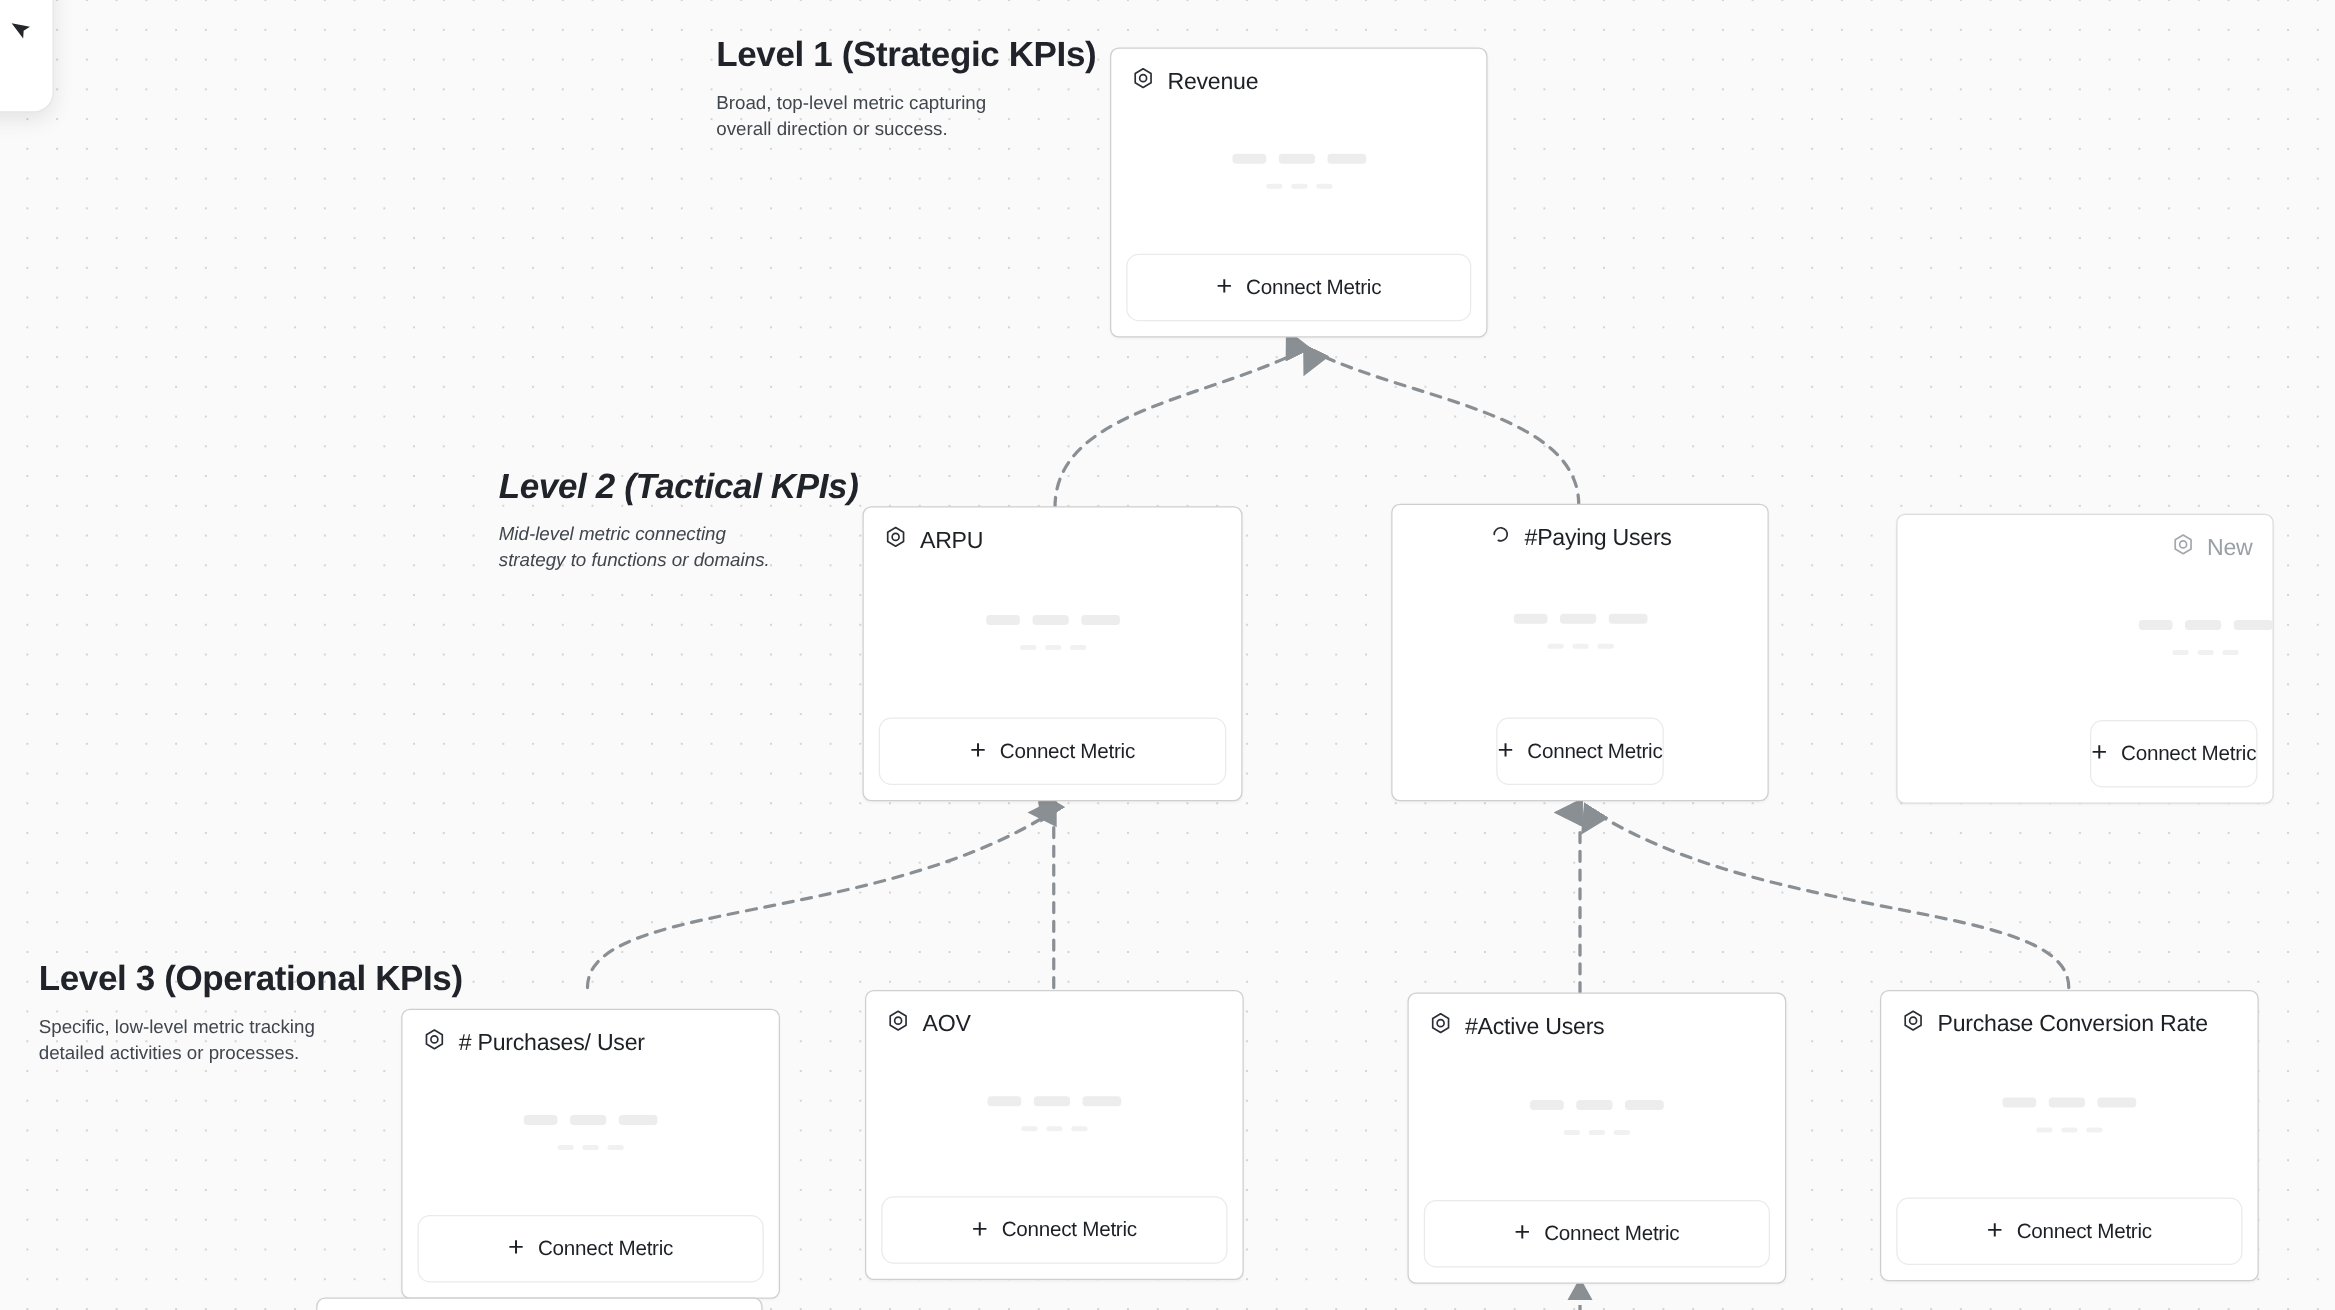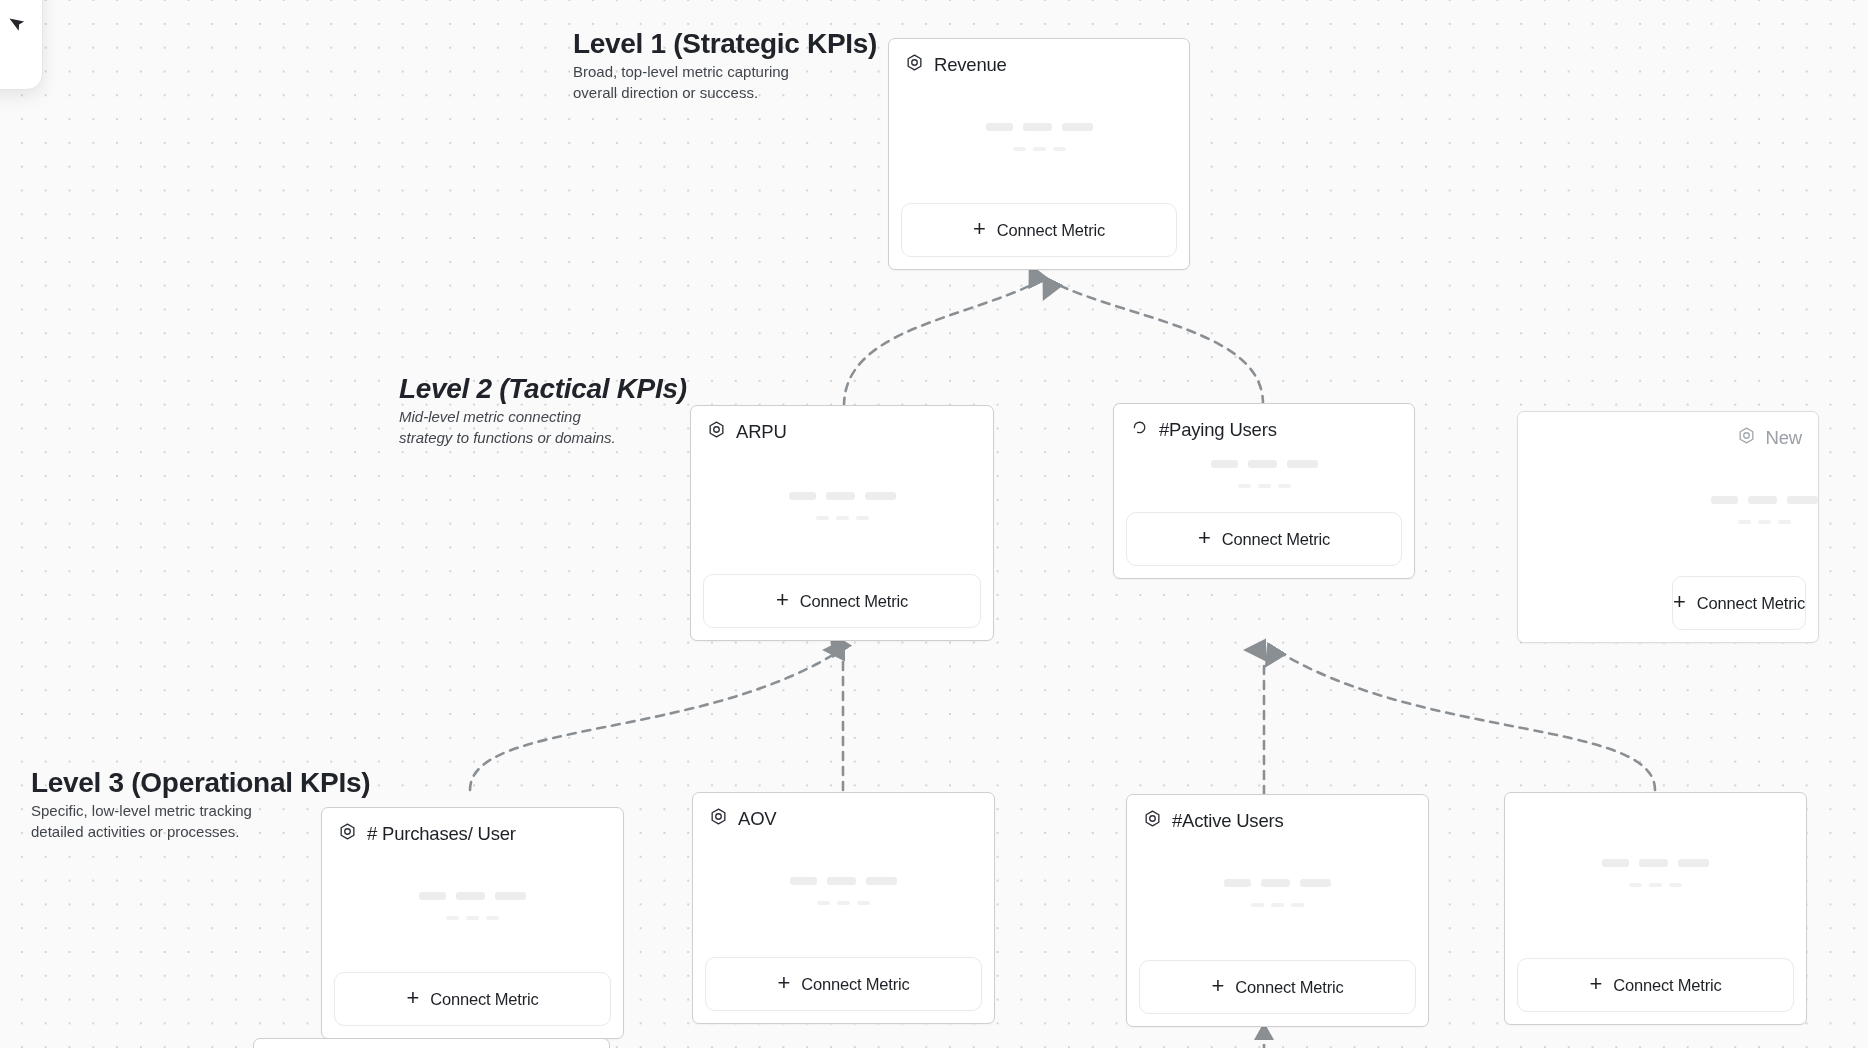--- a/index.html
+++ b/index.html
@@ -31,21 +31,21 @@
   }
   .float-panel .glyph{ color:#23272b; transform:rotate(-20deg); }
 
   
   .level-label{ position:absolute; }
   .level-title{
     font-size:28px; font-weight:700; letter-spacing:-.3px;
     color:#20242a; white-space:nowrap; line-height:1.2;
   }
   .level-desc{
-    margin-top:0; font-size:15px; line-height:1.42;
+    margin-top:11px; font-size:15px; line-height:1.42;
     color:#41464d; white-space:pre-line; max-width:250px;
   }
 
   
   .node{
     position:absolute; background:#ffffff;
     border:1px solid #cfcfcf; border-radius:7px;
     display:flex; flex-direction:column;
     box-shadow:0 1px 2px rgba(0,0,0,.04);
   }
@@ -193,21 +193,21 @@
         <span class="skel w2"></span>
         <span class="skel w3"></span>
       </div>
     </div>
     <div class="connect-btn">
       <span class="plus">+</span>
       <span class="connect-label">Connect Metric</span>
     </div>
   </div>
 
-  <div class="node" style="left:1113px; top:403px; width:302px; height:176px;">
+  <div class="node" style="left:1113px; top:403px; width:302px; height:238px;align-items:center;">
     <div class="node-head">
       <span class="spin-icon">
         <svg width="19" height="19" viewBox="0 0 24 24" fill="none" stroke="#2b2f35" stroke-width="1.7" stroke-linecap="round">
           <path d="M6.6 8.4 A6.6 6.6 0 1 1 6.6 15.6" transform="rotate(-35 12 12)"></path>
         </svg>
       </span>
       <span class="node-title">#Paying Users</span>
     </div>
     <div class="node-body">
       <div class="skel-row">
@@ -333,20 +333,29 @@
         <span class="skel w3"></span>
       </div>
     </div>
     <div class="connect-btn">
       <span class="plus">+</span>
       <span class="connect-label">Connect Metric</span>
     </div>
   </div>
 
   <div class="node" style="left:1504px; top:792px; width:303px; height:233px;">
+    <div class="node-head">
+      <span class="hex-icon">
+        <svg width="19" height="19" viewBox="0 0 24 24" fill="none" stroke="#2b2f35" stroke-width="1.7">
+          <path d="M12 2.6 L20 7.3 V16.7 L12 21.4 L4 16.7 V7.3 Z" stroke-linejoin="round"></path>
+          <circle cx="12" cy="12" r="3.5"></circle>
+        </svg>
+      </span>
+      <span class="node-title">Purchase Conversion Rate</span>
+    </div>
     <div class="node-body">
       <div class="skel-row">
         <span class="skel w1"></span>
         <span class="skel w2"></span>
         <span class="skel w3"></span>
       </div>
       <div class="skel-row small">
         <span class="skel w1"></span>
         <span class="skel w2"></span>
         <span class="skel w3"></span>

